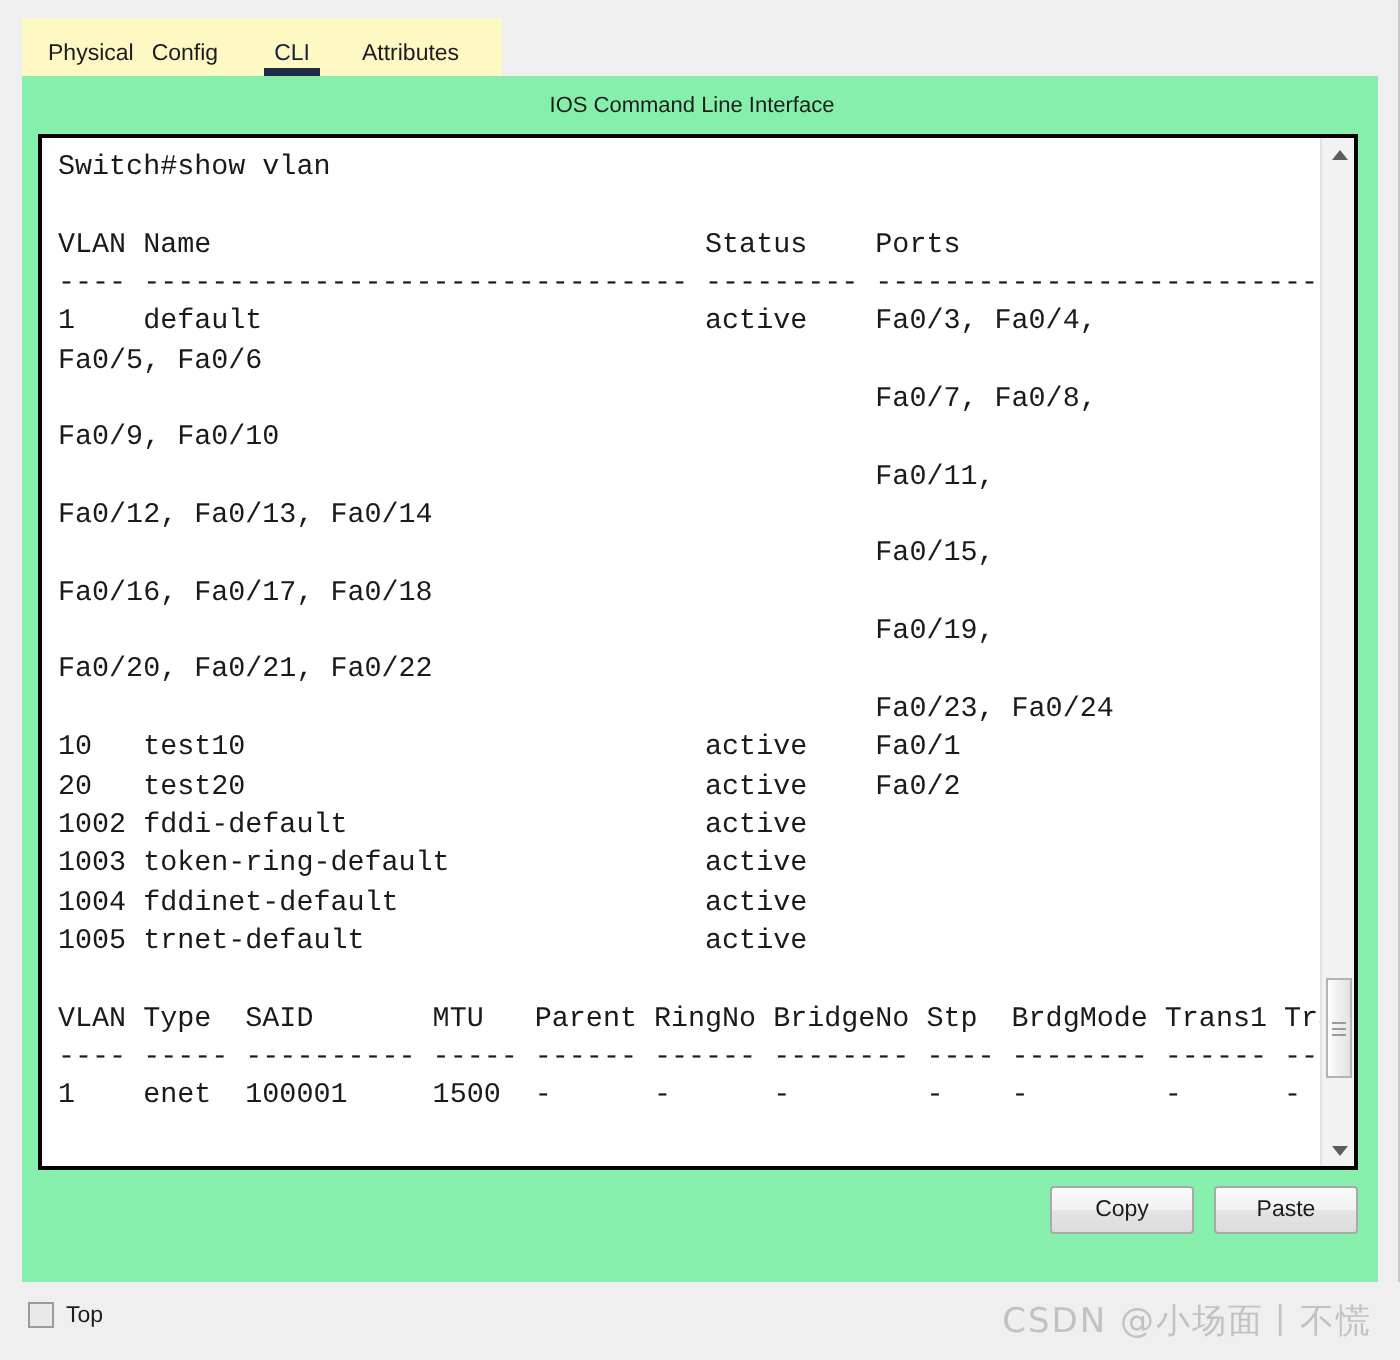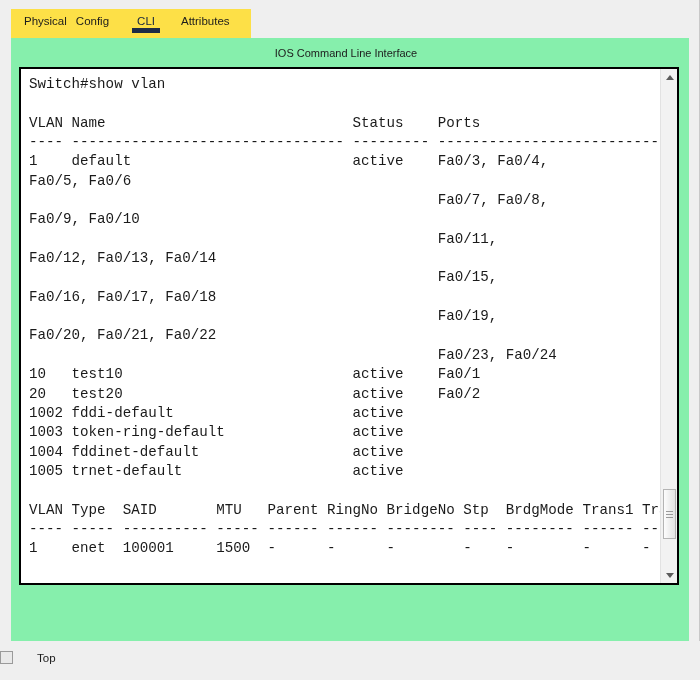--- a/index.html
+++ b/index.html
@@ -27,23 +27,23 @@
     border-bottom: 1px solid #c8c8c8;
   }
 
   
   #tabbar {
     position: absolute;
     left: 11px;
     top: 9px;
     width: 240px;
     height: 29px;
-    background: #fde047;
-    display: flex;
-    align-items: flex-start;
+    background: #fef9c3;
+    display: flex;
+    align-items: center;
   }
   .tab {
     position: relative;
     padding: 6px 0 0 0;
     margin: 0;
     font-size: 11.5px;
     color: #1c1c1c;
     background: transparent;
     border: none;
     cursor: default;
@@ -198,25 +198,25 @@
   #footer {
     position: absolute;
     left: 0;
     top: 641px;
     width: 700px;
     height: 39px;
     background: #efefef;
   }
   #top-check {
     position: absolute;
-    left: 0;
+    left: 14px;
     top: 10px;
     display: flex;
     align-items: center;
-    gap: 24px;
+    gap: 6px;
   }
   #top-check .box {
     width: 13px;
     height: 13px;
     background: #e9e9e9;
     border: 1px solid #9a9a9a;
     box-sizing: border-box;
     display: inline-block;
   }
   #top-check .lbl {
@@ -299,23 +299,28 @@
               <i></i>
               <i></i>
             </span>
         </div>
         <div class="sb-btn down">
           <span class="sb-arrow down"></span>
         </div>
       </div>
     </div>
 
+    <div id="btn-row">
+      <button class="btn" id="btn-copy">Copy</button>
+      <button class="btn" id="btn-paste">Paste</button>
+    </div>
 
   </div>
 
   <div id="footer">
     <div id="top-check">
       <span class="box"></span>
       <span class="lbl">Top</span>
     </div>
+    <div id="watermark">CSDN @小场面丨不慌</div>
   </div>
 
 </div>
 
 </body></html>

